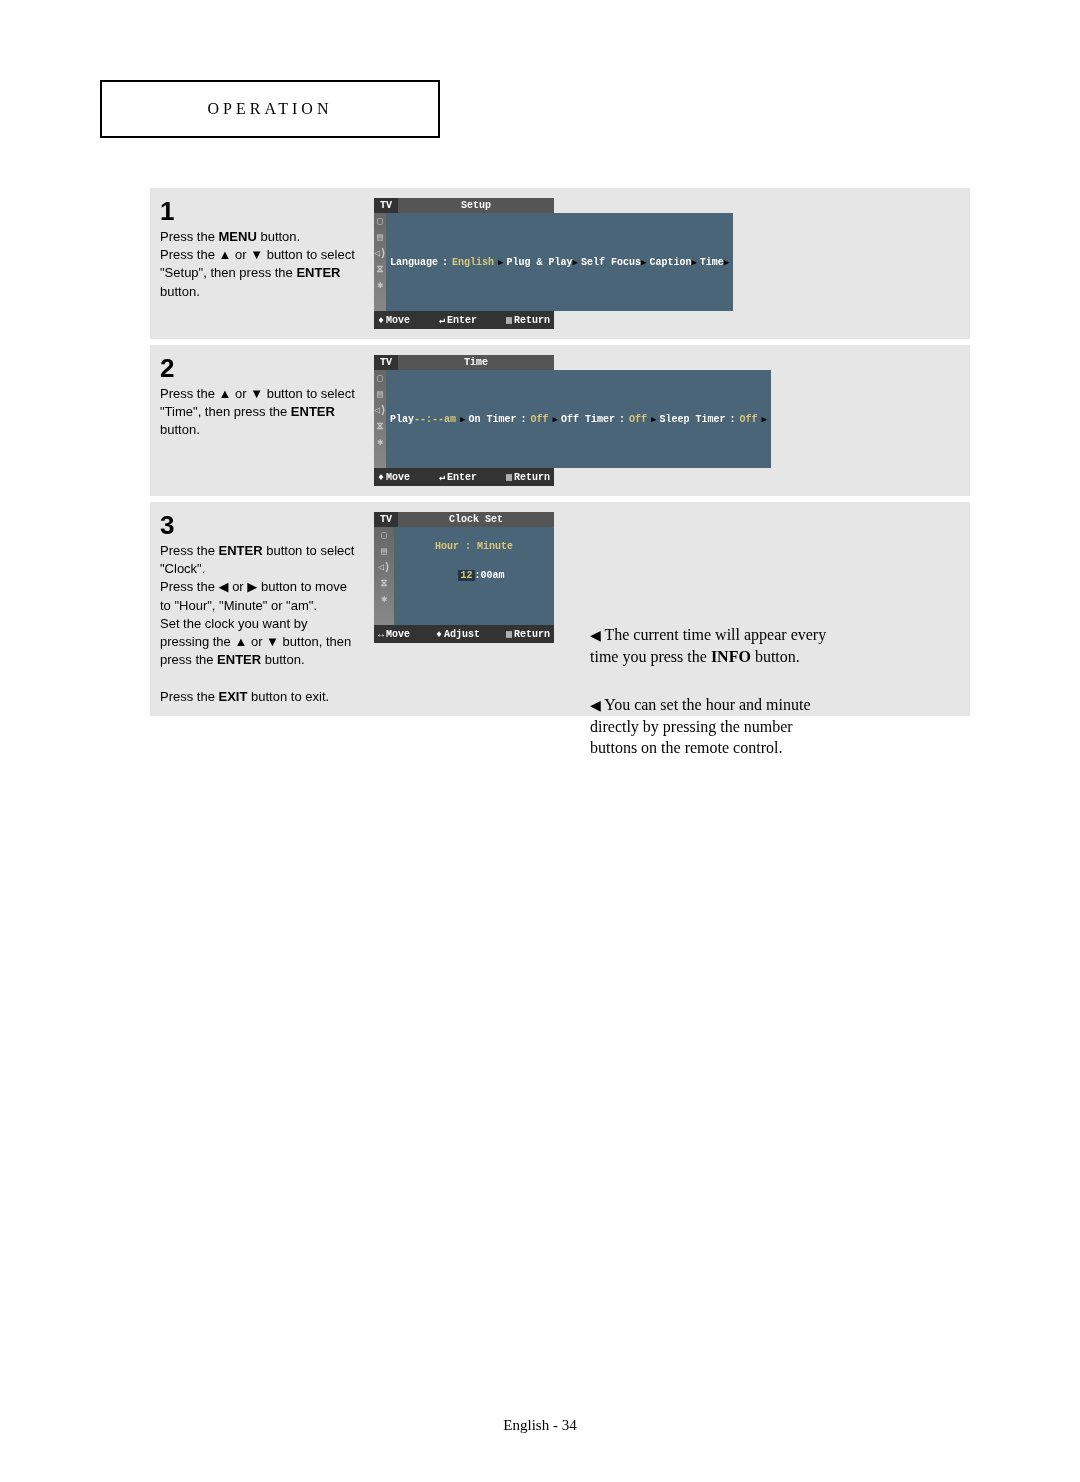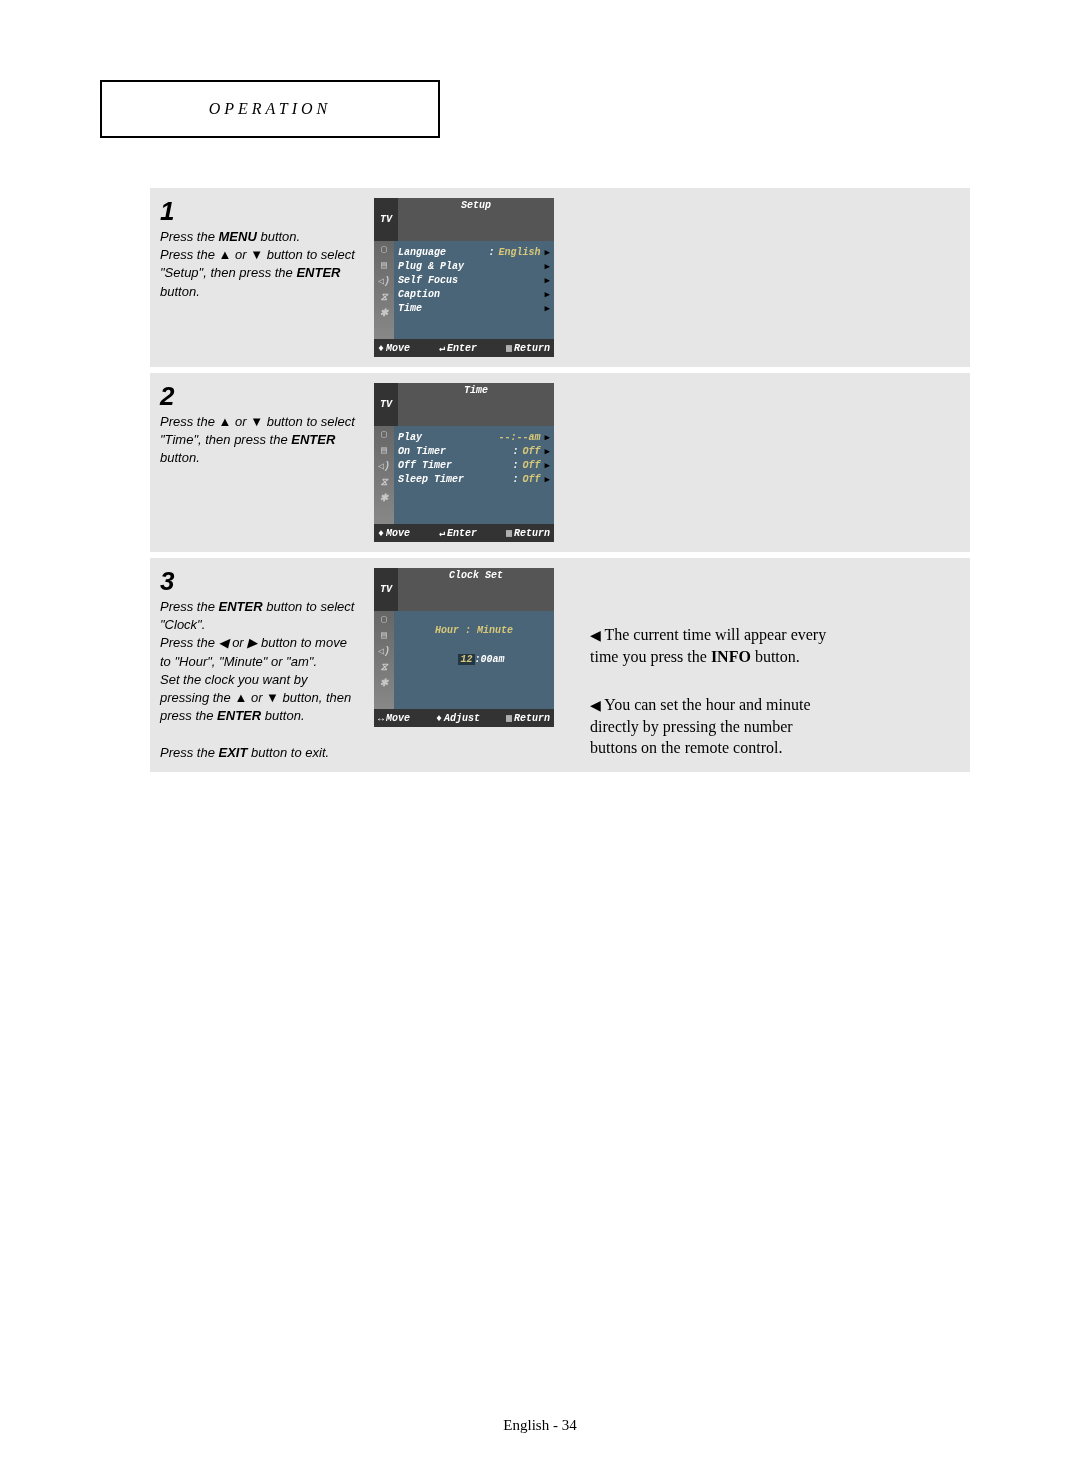--- a/index.html
+++ b/index.html
@@ -7,21 +7,20 @@
     background: #fff;
     font-family: Arial, Helvetica, sans-serif;
     font-size: 14px;
     color: #000;
     width: 1080px;
     height: 1482px;
     position: relative;
   }
   .page {
     padding: 80px 110px 40px 150px;
-    font-style: italic;
   }
   .header-box {
     border: 2px solid #000;
     padding: 18px 20px;
     width: 340px;
     margin-bottom: 50px;
     margin-left: -50px;
     text-align: center;
   }
   .header-text {
@@ -68,21 +67,21 @@
     font-size: 10px;
     color: #fff;
     flex-shrink: 0;
   }
   .osd-top {
     background: #555;
     display: flex;
   }
   .osd-tv {
     background: #333;
-    padding: 16px 6px;
+    padding: 2px 6px;
   }
   .osd-title {
     flex: 1;
     text-align: center;
     padding: 2px;
     color:#fff;
   }
   .osd-body {
     display: flex;
     min-height: 98px;
@@ -98,21 +97,21 @@
     gap: 6px;
     font-size: 10px;
     color:#c8c8c8;
   }
   .osd-icons span { line-height: 1; }
   .osd-menu {
     background: #4a6578;
     flex: 1;
     padding: 6px 4px;
     display: flex;
-    flex-direction: column;
+    flex-direction: row;
     gap: 3px;
   }
   .osd-row {
     display: flex;
     align-items: center;
   }
   .osd-label { flex: 1; white-space: nowrap; }
   .osd-val { color: #d8c878; margin-right: 4px; white-space: nowrap;}
   .osd-arrow { color: #000; font-size: 9px; }
   .osd-colon { margin: 0 4px; }

